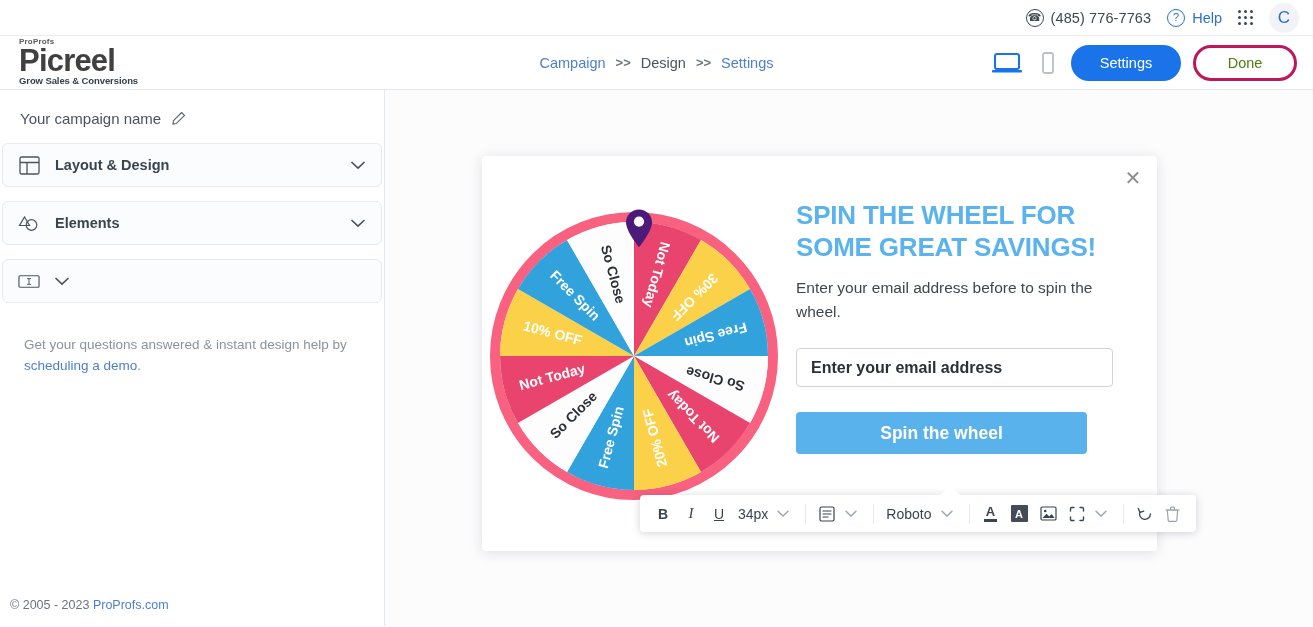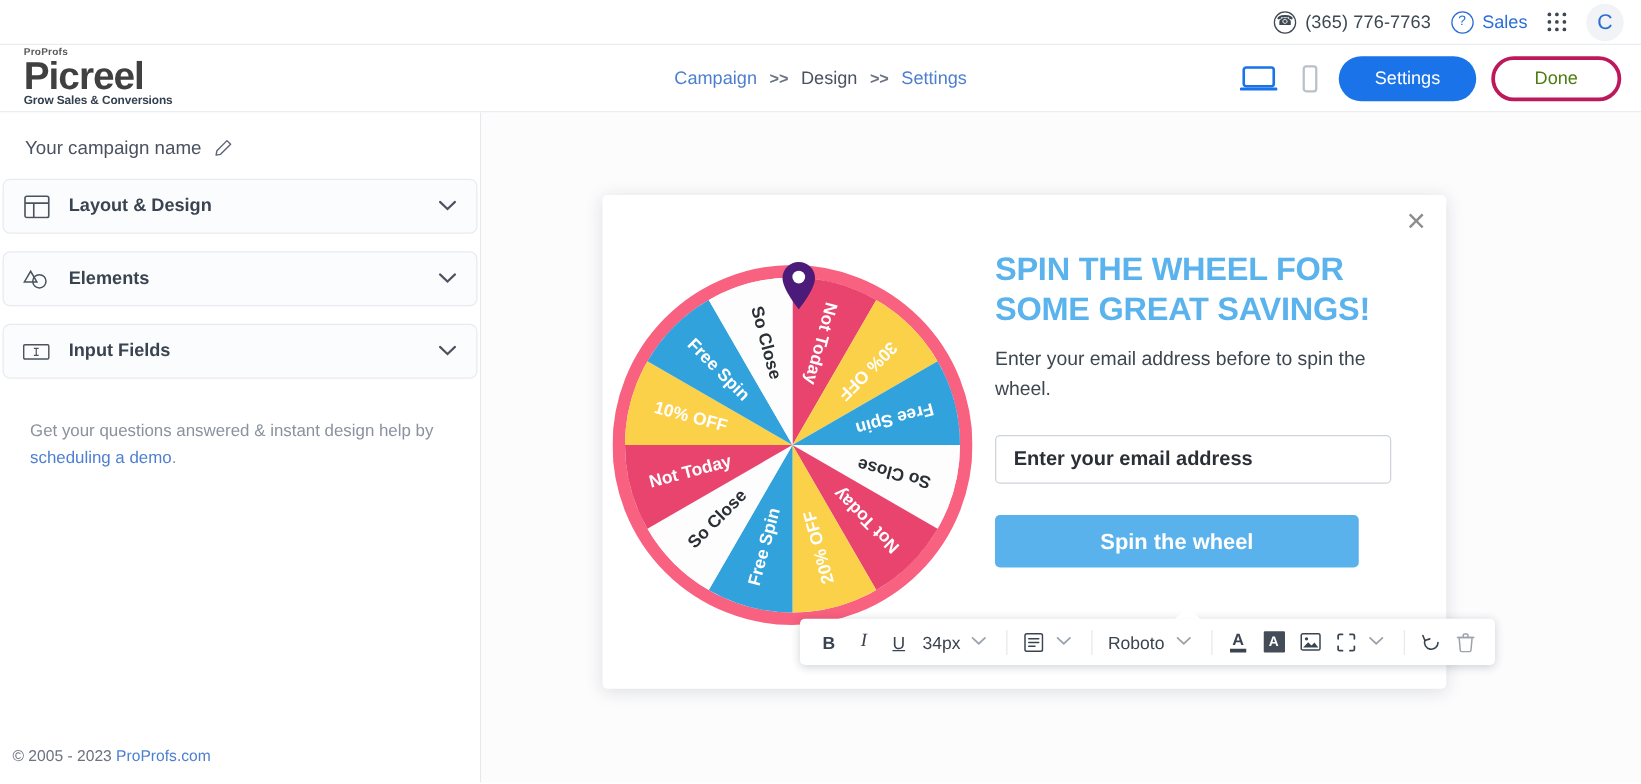--- a/index.html
+++ b/index.html
@@ -180,25 +180,25 @@
     display: flex; align-items: center; justify-content: center;
     font-size: 11px; font-weight: bold; border-radius: 1px;
   }
 </style>
 </head>
 <body>
 
 <div class="util-bar">
   <div class="util-item">
     <span class="circ-icon">☎</span>
-    <span class="phone-num">(365) 776-7763</span>
+    <span class="phone-num">(485) 776-7763</span>
   </div>
   <div class="util-item link">
     <span class="circ-icon blue">?</span>
-    <span>Sales</span>
+    <span>Help</span>
   </div>
   <div class="grid-icon">
     <i></i>
       <i></i>
       <i></i>
       <i></i>
       <i></i>
       <i></i>
       <i></i>
       <i></i>
@@ -283,21 +283,20 @@
       </span>
     </div>
 
     <div class="accordion">
       <span class="acc-icon">
         <svg width="23" height="15" viewBox="0 0 23 15">
             <rect x="1" y="1.5" width="21" height="12" rx="1" fill="none" stroke="#4a535f" stroke-width="1.2"></rect>
             <path d="M9.5 4.5h4M9.5 10.5h4M11.5 4.5v6" stroke="#4a535f" stroke-width="1"></path>
           </svg>
       </span>
-      <span class="acc-label">Input Fields</span>
       <span class="chev">
         <svg width="14" height="9" viewBox="0 0 14 9">
             <path d="M1 1.5L7 7.2l6-5.7" fill="none" stroke="#4a535f" stroke-width="1.7" stroke-linecap="round"></path>
           </svg>
       </span>
     </div>
 
     <div class="help-text">
       <span>Get your questions answered &amp; instant design help by </span><a href="#">scheduling a demo</a><span>.</span>
     </div>

